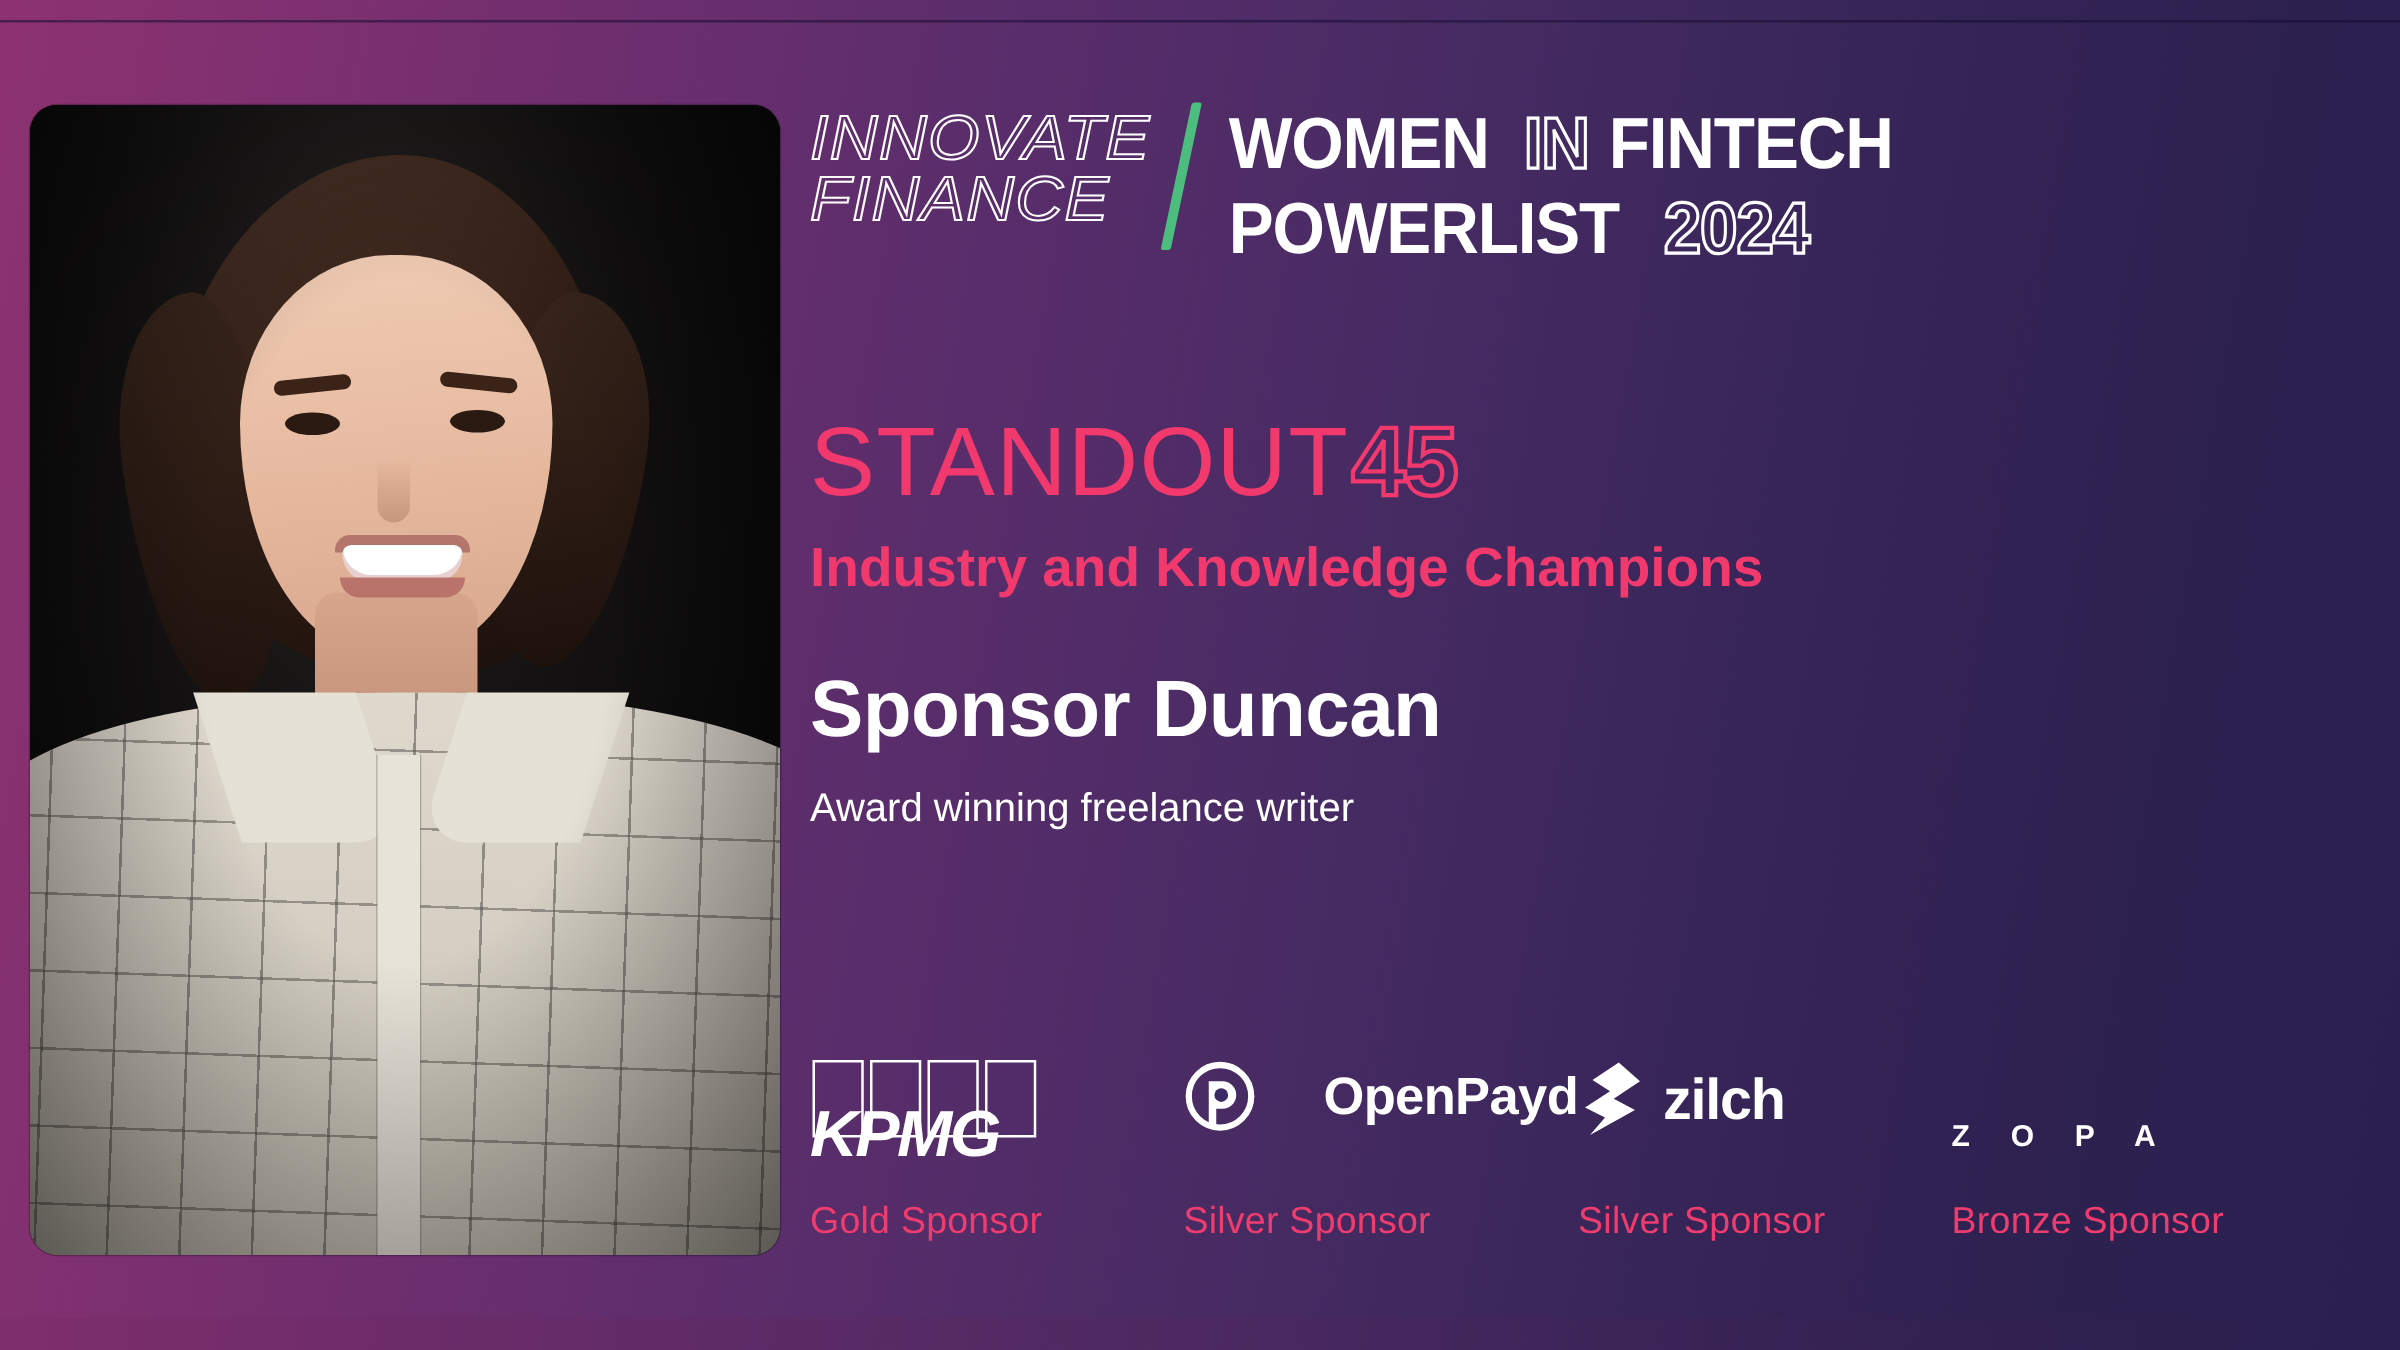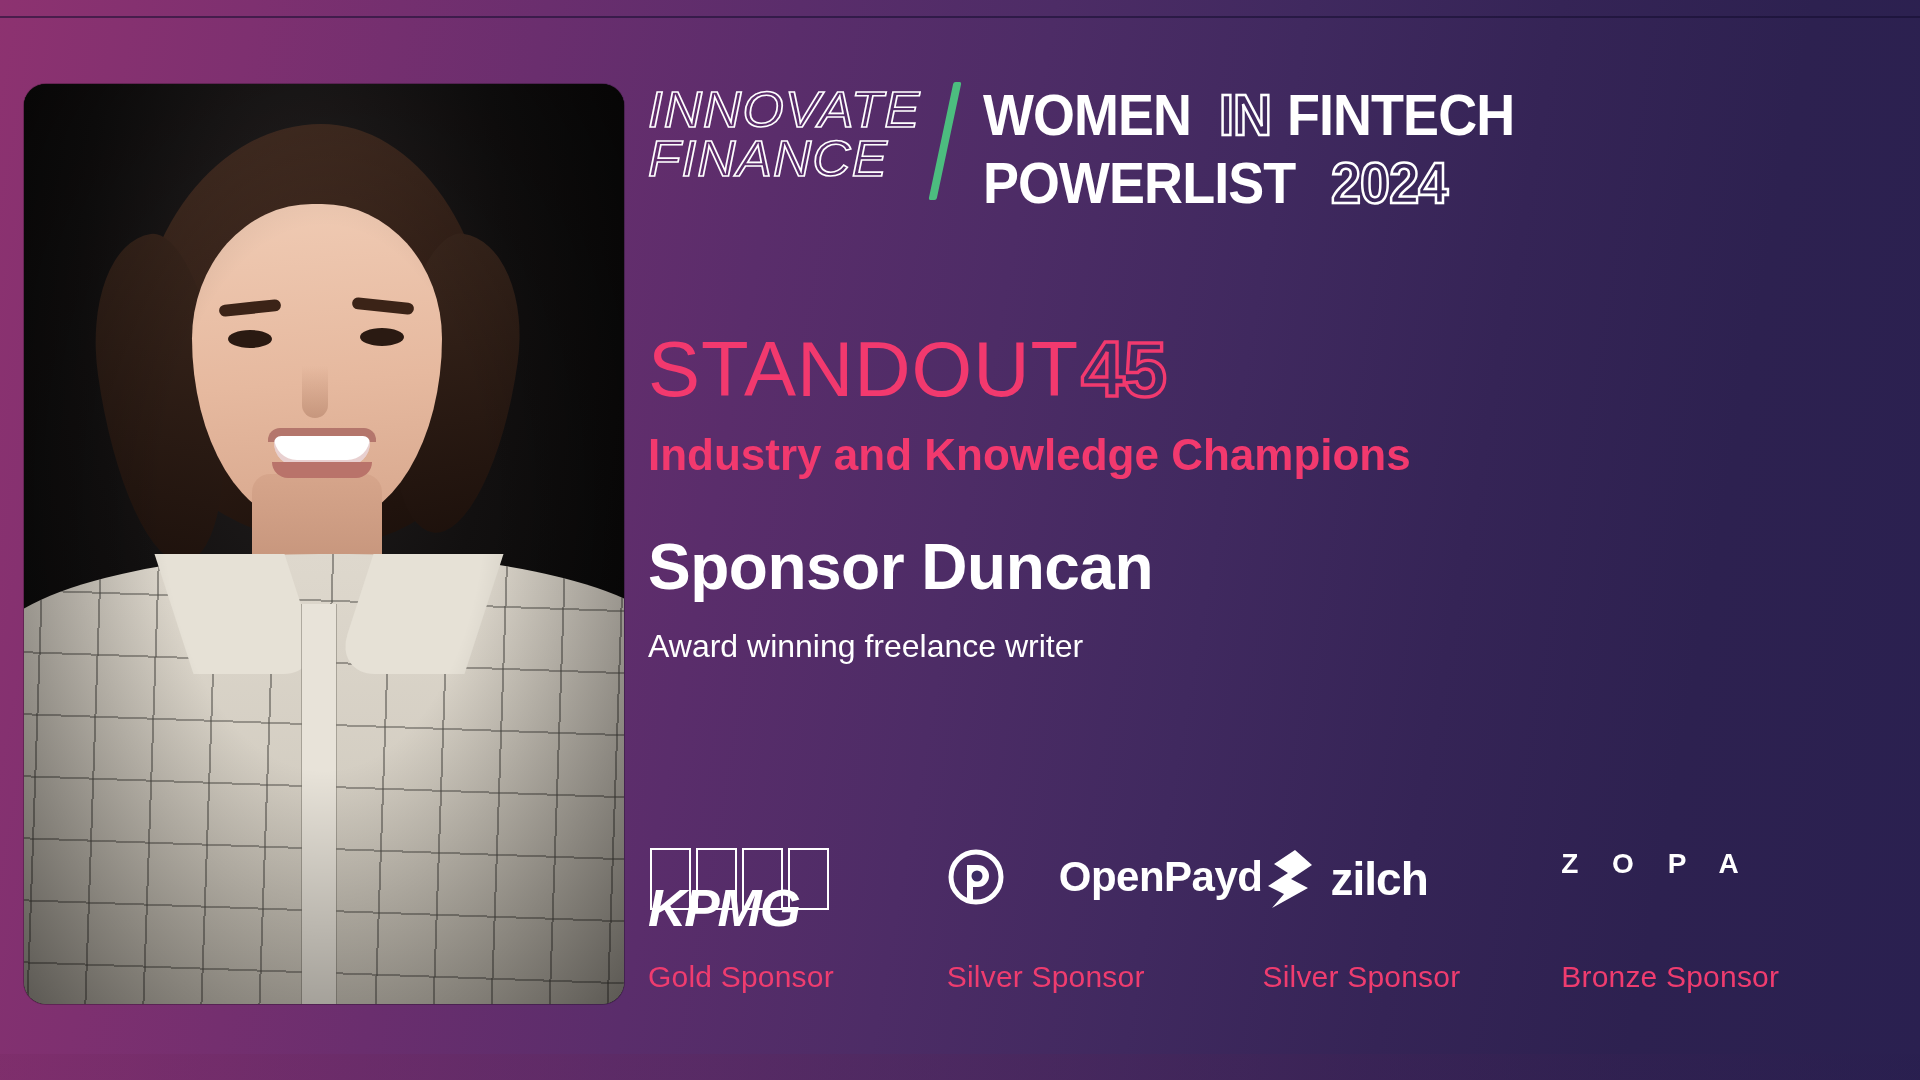--- a/index.html
+++ b/index.html
@@ -232,21 +232,21 @@
   .op-mark { width:58px; height:58px; position:relative; }
   .op-text { font-size:42px; font-weight:bold; color:#ffffff; letter-spacing:-0.5px;margin-left:44px; }
 
   
   .zilch { display:flex; align-items:center; gap:12px; }
   .zl-mark { width:56px; height:62px; }
   .zl-text { font-size:46px; font-weight:bold; color:#ffffff; letter-spacing:-1px; }
 
   
   .zopa-text {
-    font-size:28px; font-weight:bold; color:#ffffff; letter-spacing:13px;
+    font-size:24px; font-weight:bold; color:#ffffff; letter-spacing:13px;margin-top:48px;
   }
 </style>
 </head>
 <body>
 
 <div class="stage">
 
   <div class="top-rule"></div>
 
   <div class="portrait-wrap">

